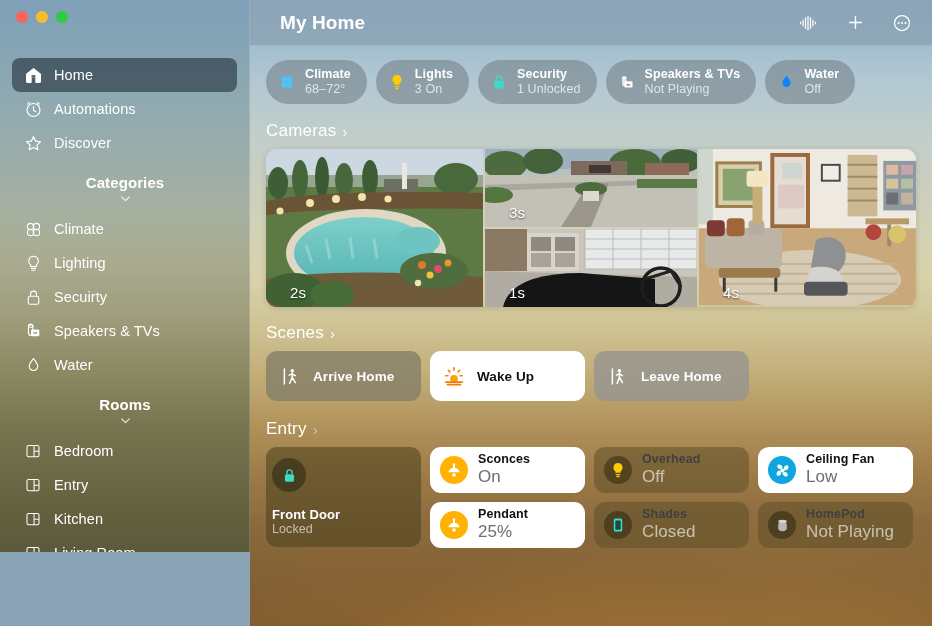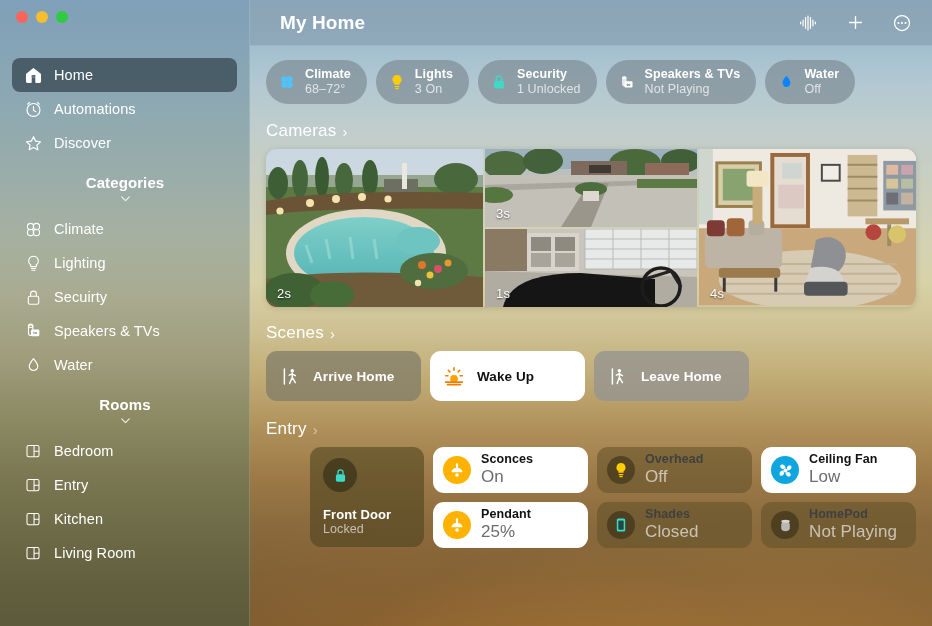--- a/index.html
+++ b/index.html
@@ -6,21 +6,21 @@
   html, body { width:932px; height:626px; overflow:hidden; }
   body {
     font-family:"Liberation Sans", sans-serif;
     -webkit-font-smoothing:antialiased;
     background:#8aa3b5;
   }
   .window { position:relative; width:932px; height:626px; overflow:hidden; display:flex; }
 
   
   .sidebar {
-    position:relative; width:250px; height:626px; flex:0 0 250px;
+    position:relative; width:250px; height:552px; flex:0 0 250px;
     background:
       linear-gradient(180deg,
         #7fa0b8 0%,
         #85a4b6 8%,
         #8fa9b1 18%,
         #9aada9 28%,
         #a6b0a0 38%,
         #a9ab91 47%,
         #9f9d7c 57%,
         #8c8a63 67%,
@@ -109,42 +109,42 @@
   .sec-head .arrow { font-size:15px; opacity:0.95; }
   .sec-head.dim .arrow { opacity:0.48; }
 
   
   .cameras { display:flex; gap:2px; border-radius:11px; overflow:hidden; height:158px; margin-bottom:16px; box-shadow:0 1px 6px rgba(0,0,0,0.14); }
   .cam { position:relative; overflow:hidden; }
   .cam-big { flex:0 0 217px; }
   .cam-col { flex:0 0 212px; display:flex; flex-direction:column; gap:2px; }
   .cam-col .cam { flex:1 1 0; }
   .cam-right { flex:1 1 auto; }
-  .cam .stamp { position:absolute; left:11px; bottom:6px; color:#fff; font-size:13px; text-shadow:0 1px 2px rgba(0,0,0,0.6); letter-spacing:0.2px;text-align:center; }
+  .cam .stamp { position:absolute; left:24px; bottom:6px; color:#fff; font-size:15px; text-shadow:0 1px 2px rgba(0,0,0,0.6); letter-spacing:0.2px;text-align:center; }
   .cam .scene { position:absolute; inset:0; }
 
   
   .scenes { display:flex; gap:9px; margin-bottom:18px; }
   .scene-btn {
     display:flex; align-items:center; gap:12px;
     width:155px; height:50px; padding:14px 13px;
     border-radius:11px; background:rgba(126,122,104,0.72);
     color:#fff; font-size:13.5px; font-weight:bold; letter-spacing:0.1px;
     cursor:default;
   }
   .scene-btn.gray { background:rgba(150,149,144,0.82); }
   .scene-btn.active { background:#ffffff; color:#111; }
   .scene-btn .sic { width:22px; height:22px; flex:0 0 22px; display:flex; align-items:center; justify-content:center; }
 
   
   .room-grid { display:flex; gap:9px; }
   .tile-lock {
     position:relative; width:155px; height:100px;
-    border-radius:11px; background:rgba(72,64,30,0.55); padding:11px 13px;
-    display:flex; flex-direction:column; justify-content:space-between; cursor:default;margin-left:44px;
+    border-radius:11px; background:rgba(72,64,30,0.55); padding:11px 6px;
+    display:flex; flex-direction:column; justify-content:space-between; cursor:default;
   }
   .lock-circle { width:34px; height:34px; border-radius:50%; background:rgba(40,36,16,0.55); display:flex; align-items:center; justify-content:center; }
   .tile-lock .tl-name { color:#fff; font-size:13px; font-weight:bold; letter-spacing:0.1px; }
   .tile-lock .tl-state { color:rgba(255,255,255,0.62); font-size:12.5px; letter-spacing:0.1px; }
 
   .tile-col { display:flex; flex-direction:column; gap:9px; }
   .tile {
     display:flex; align-items:center; gap:10px;
     width:155px; height:46px; padding:0 10px;
     border-radius:11px; background:rgba(96,80,42,0.55);

